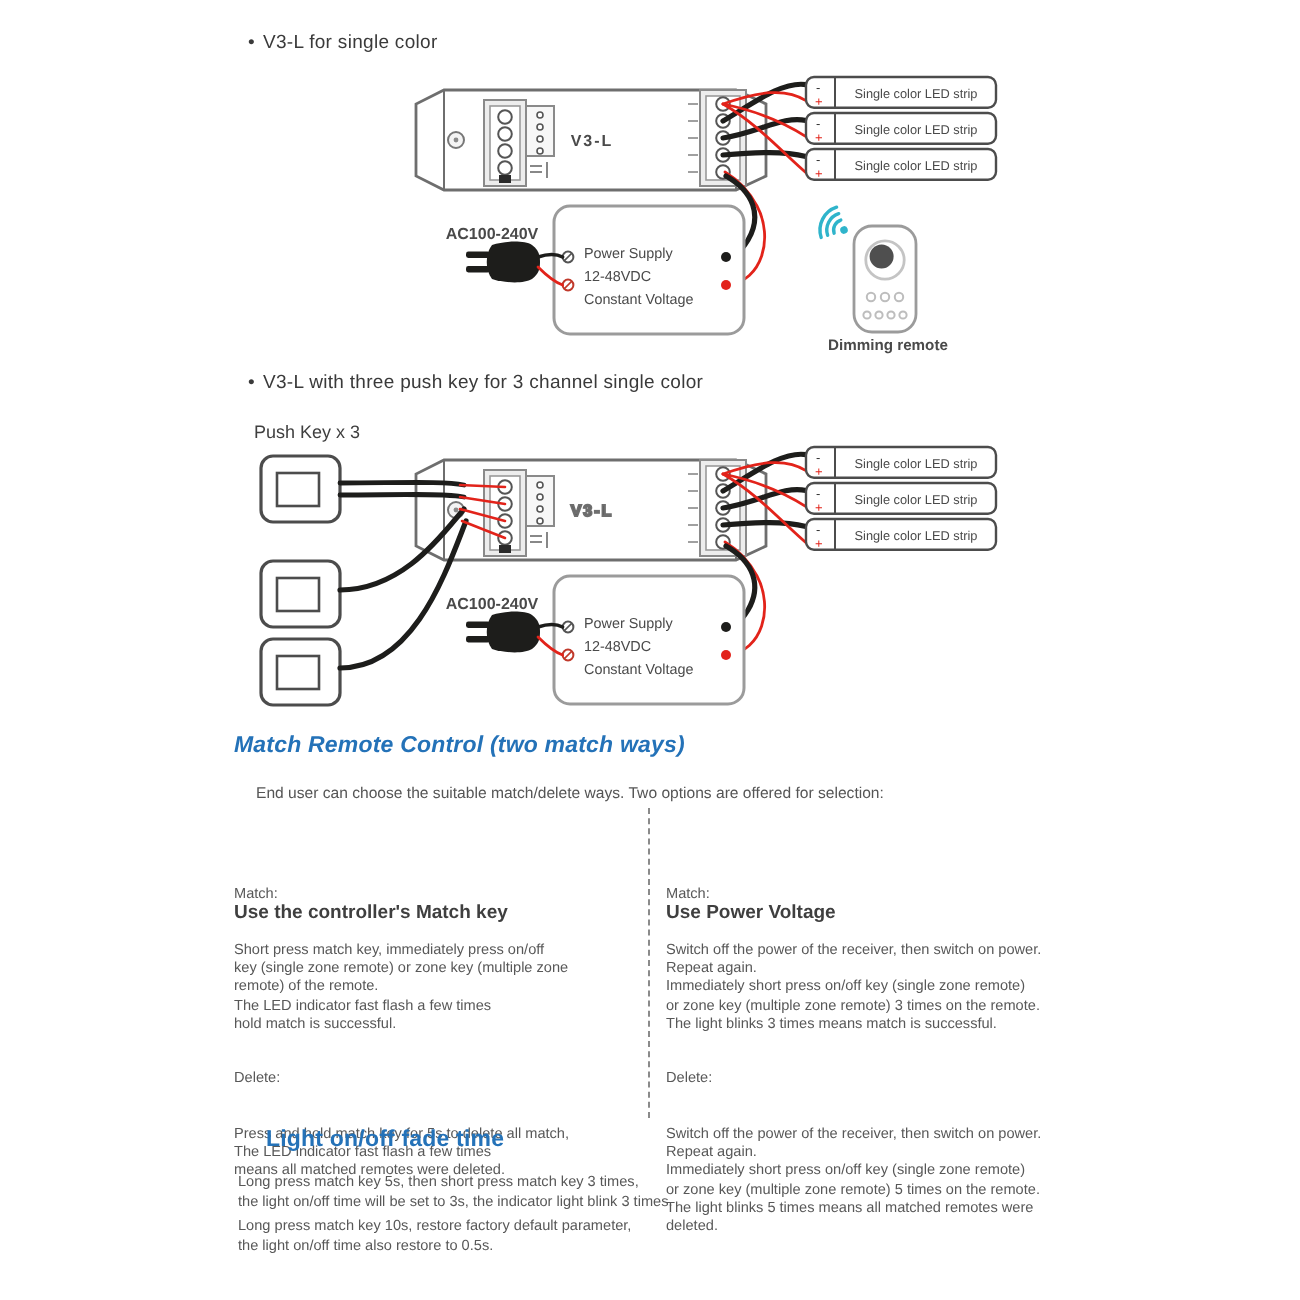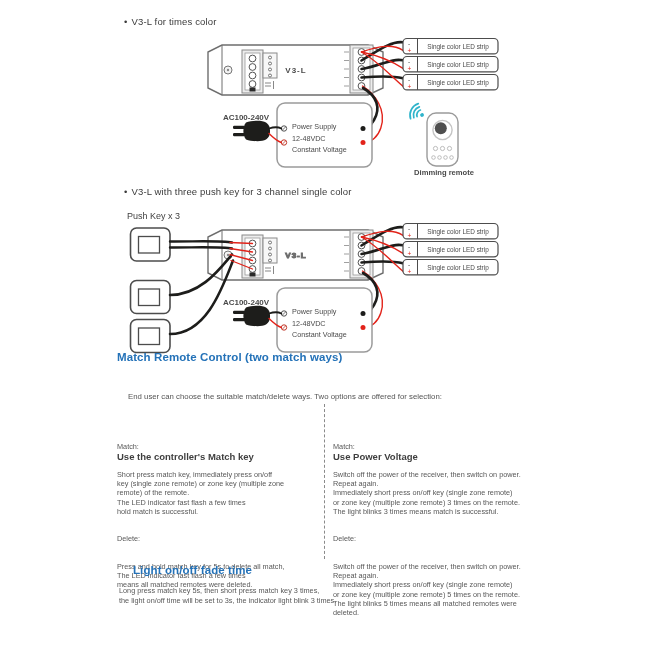--- a/index.html
+++ b/index.html
@@ -288,28 +288,28 @@
       <path fill="#1d1d1b" d="M246,307.5 C252,305.5 262,305 266,307.5 C269.5,310 270,313 270,316 C270,319 269.5,322 266,324.5 C262,327 252,326.5 246,324.5 C242.5,320 242.5,312 246,307.5 Z"></path>
       <rect x="233" y="310.8" width="12" height="3.2" rx="1.2" fill="#1d1d1b"></rect>
       <rect x="233" y="318" width="12" height="3.2" rx="1.2" fill="#1d1d1b"></rect>
       <path d="M269,313.5 C275,311.5 278.5,312 281.3,313.5" fill="none" stroke="#1d1d1b" stroke-width="1.8" stroke-linecap="round"></path>
       <path d="M269,318.5 C275,324.5 278.5,326.5 281.3,327.5" fill="none" stroke="#e2231a" stroke-width="1.4" stroke-linecap="round"></path>
     </g>
   </g>
 </svg>
 
 <div class="bullet-heading" style="left:124px;top:16px;">
-  <span class="bullet">•</span><span>V3-L for times color</span>
+  <span class="bullet">•</span><span>V3-L for single color</span>
 </div>
 
 <div class="bullet-heading" style="left:124px;top:186px;">
   <span class="bullet">•</span><span>V3-L with three push key for 3 channel single color</span>
 </div>
 
-<div class="blue-heading" style="left:117px;top:351px;">Match Remote Control (two match ways)</div>
+<div class="blue-heading" style="left:117px;top:367px;font-style:italic;">Match Remote Control (two match ways)</div>
 
 <div class="intro" style="left:117px;top:392px;">End user can choose the suitable match/delete ways. Two options are offered for selection:</div>
 
 <div class="col-head" style="left:117px;top:407px;">Use the controller's Match key</div>
 <div class="col-head" style="left:333px;top:407px;">Use Power Voltage</div>
 
 <div class="divider" style="left:324px;top:404px;height:155px;"></div>
 
 <div class="textcol" style="left:117px;top:424px;width:205px;">
   <div class="blk-label">Match:</div>
@@ -336,14 +336,16 @@
 Repeat again.
 Immediately short press on/off key (single zone remote)
 or zone key (multiple zone remote) 5 times on the remote.
 The light blinks 5 times means all matched remotes were
 deleted.</div>
 </div>
 
 <div class="blue-heading" style="left:117px;top:564px;padding-left:16px;">Light on/off fade time</div>
 <div class="fade-para" style="left:119px;top:586px;">Long press match key 5s, then short press match key 3 times,
 the light on/off time will be set to 3s, the indicator light blink 3 times.</div>
+<div class="fade-para" style="left:119px;top:608px;">Long press match key 10s, restore factory default parameter,
+the light on/off time also restore to 0.5s.</div>
 
 </div>
 
 </body></html>

